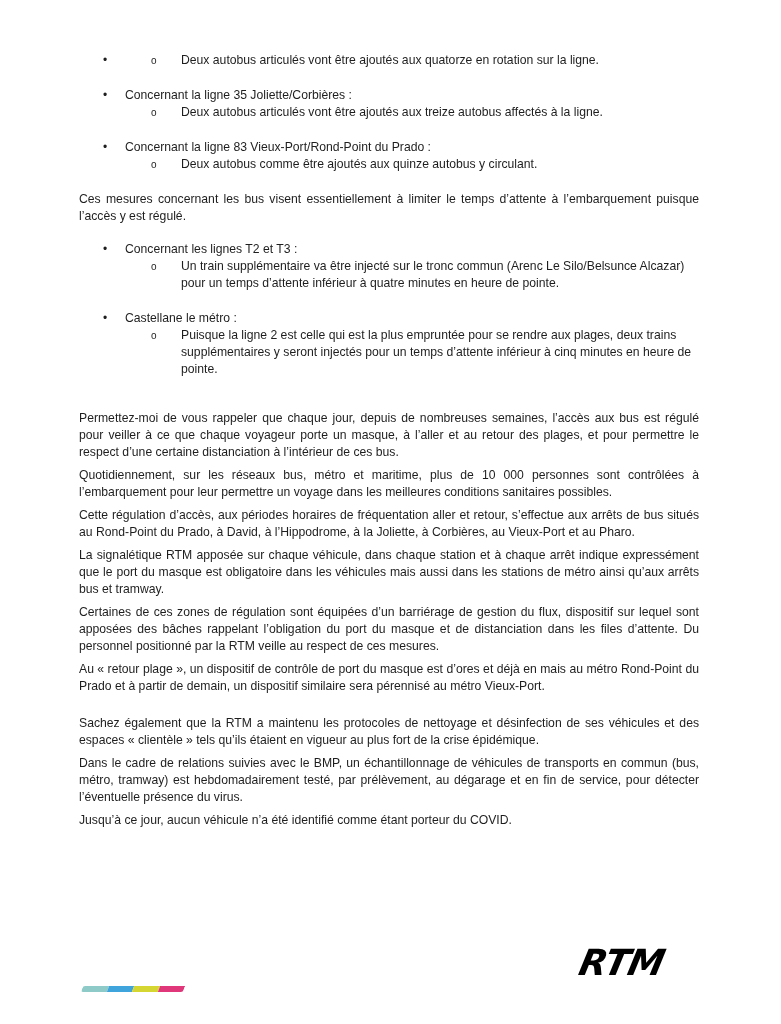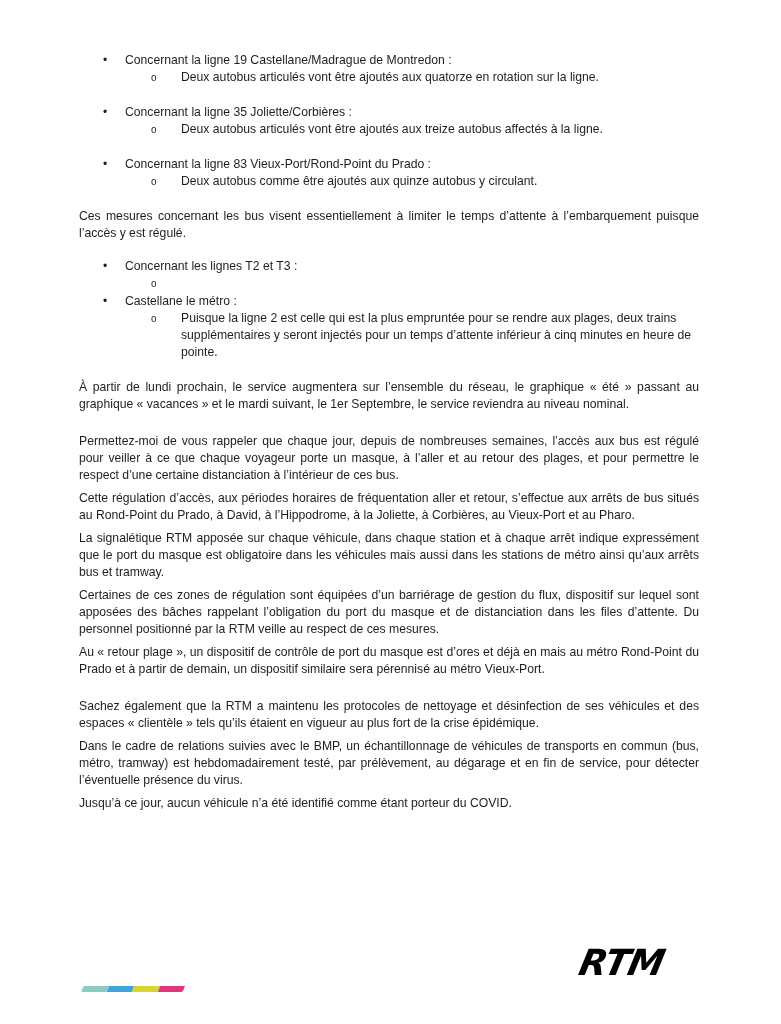--- a/index.html
+++ b/index.html
@@ -20,48 +20,48 @@
   .colorbar { position: absolute; left: 82px; top: 986px; width: 102px; height: 6px; display: flex; border-radius: 2px 0 2px 2px; overflow: hidden; transform: skewX(-20deg); }
   .colorbar span { flex: 1; display: block; }
   .logo { position: absolute; left: 580px; top: 942px; font-family: "DejaVu Sans", sans-serif; font-weight: bold; font-style: italic; font-size: 36px; letter-spacing: -1px; color: #000; transform: skewX(-12deg); }
 </style>
 </head>
 <body>
 
 <div class="page">
 
   <div class="bullet-block">
-    <div class="bullet-row"><span class="dot">•</span><span>Concernant la ligne 19 Castellane/Madrague de Montredon :</span></div>
+    <div class="bullet-row"><span class="dot">•</span></div>
     <div class="sub-row"><span class="circ">o</span><span>Deux autobus articulés vont être ajoutés aux quatorze en rotation sur la ligne.</span></div>
   </div>
   <div class="bullet-block">
     <div class="bullet-row"><span class="dot">•</span><span>Concernant la ligne 35 Joliette/Corbières :</span></div>
     <div class="sub-row"><span class="circ">o</span><span>Deux autobus articulés vont être ajoutés aux treize autobus affectés à la ligne.</span></div>
   </div>
   <div class="bullet-block">
     <div class="bullet-row"><span class="dot">•</span><span>Concernant la ligne 83 Vieux-Port/Rond-Point du Prado :</span></div>
     <div class="sub-row"><span class="circ">o</span><span>Deux autobus comme être ajoutés aux quinze autobus y circulant.</span></div>
   </div>
 
   <p>Ces mesures concernant les bus visent essentiellement à limiter le temps d’attente à l’embarquement puisque l’accès y est régulé.</p>
   <div class="gap-md"></div>
 
   <div class="bullet-block">
     <div class="bullet-row"><span class="dot">•</span><span>Concernant les lignes T2 et T3 :</span></div>
-    <div class="sub-row"><span class="circ">o</span></div>
+    <div class="sub-row"><span class="circ">o</span><span>Un train supplémentaire va être injecté sur le tronc commun (Arenc Le Silo/Belsunce Alcazar) pour un temps d’attente inférieur à quatre minutes en heure de pointe.</span></div>
   </div>
   <div class="bullet-block">
     <div class="bullet-row"><span class="dot">•</span><span>Castellane le métro :</span></div>
     <div class="sub-row"><span class="circ">o</span><span>Puisque la ligne 2 est celle qui est la plus empruntée pour se rendre aux plages, deux trains supplémentaires y seront injectés pour un temps d’attente inférieur à cinq minutes en heure de pointe.</span></div>
   </div>
 
-  <p>À partir de lundi prochain, le service augmentera sur l’ensemble du réseau, le graphique « été » passant au graphique « vacances » et le mardi suivant, le 1er Septembre, le service reviendra au niveau nominal.</p>
   <div class="gap-lg"></div>
 
   <p>Permettez-moi de vous rappeler que chaque jour, depuis de nombreuses semaines, l’accès aux bus est régulé pour veiller à ce que chaque voyageur porte un masque, à l’aller et au retour des plages, et pour permettre le respect d’une certaine distanciation à l’intérieur de ces bus.</p>
+  <p>Quotidiennement, sur les réseaux bus, métro et maritime, plus de 10 000 personnes sont contrôlées à l’embarquement pour leur permettre un voyage dans les meilleures conditions sanitaires possibles.</p>
   <p>Cette régulation d’accès, aux périodes horaires de fréquentation aller et retour, s’effectue aux arrêts de bus situés au Rond-Point du Prado, à David, à l’Hippodrome, à la Joliette, à Corbières, au Vieux-Port et au Pharo.</p>
   <p>La signalétique RTM apposée sur chaque véhicule, dans chaque station et à chaque arrêt indique expressément que le port du masque est obligatoire dans les véhicules mais aussi dans les stations de métro ainsi qu’aux arrêts bus et tramway.</p>
   <p>Certaines de ces zones de régulation sont équipées d’un barriérage de gestion du flux, dispositif sur lequel sont apposées des bâches rappelant l’obligation du port du masque et de distanciation dans les files d’attente. Du personnel positionné par la RTM veille au respect de ces mesures.</p>
   <p>Au « retour plage », un dispositif de contrôle de port du masque est d’ores et déjà en mais au métro Rond-Point du Prado et à partir de demain, un dispositif similaire sera pérennisé au métro Vieux-Port.</p>
   <div class="gap-lg"></div>
 
   <p>Sachez également que la RTM a maintenu les protocoles de nettoyage et désinfection de ses véhicules et des espaces « clientèle » tels qu’ils étaient en vigueur au plus fort de la crise épidémique.</p>
   <p>Dans le cadre de relations suivies avec le BMP, un échantillonnage de véhicules de transports en commun (bus, métro, tramway) est hebdomadairement testé, par prélèvement, au dégarage et en fin de service, pour détecter l’éventuelle présence du virus.</p>
   <p>Jusqu’à ce jour, aucun véhicule n’a été identifié comme étant porteur du COVID.</p>
 </div>

